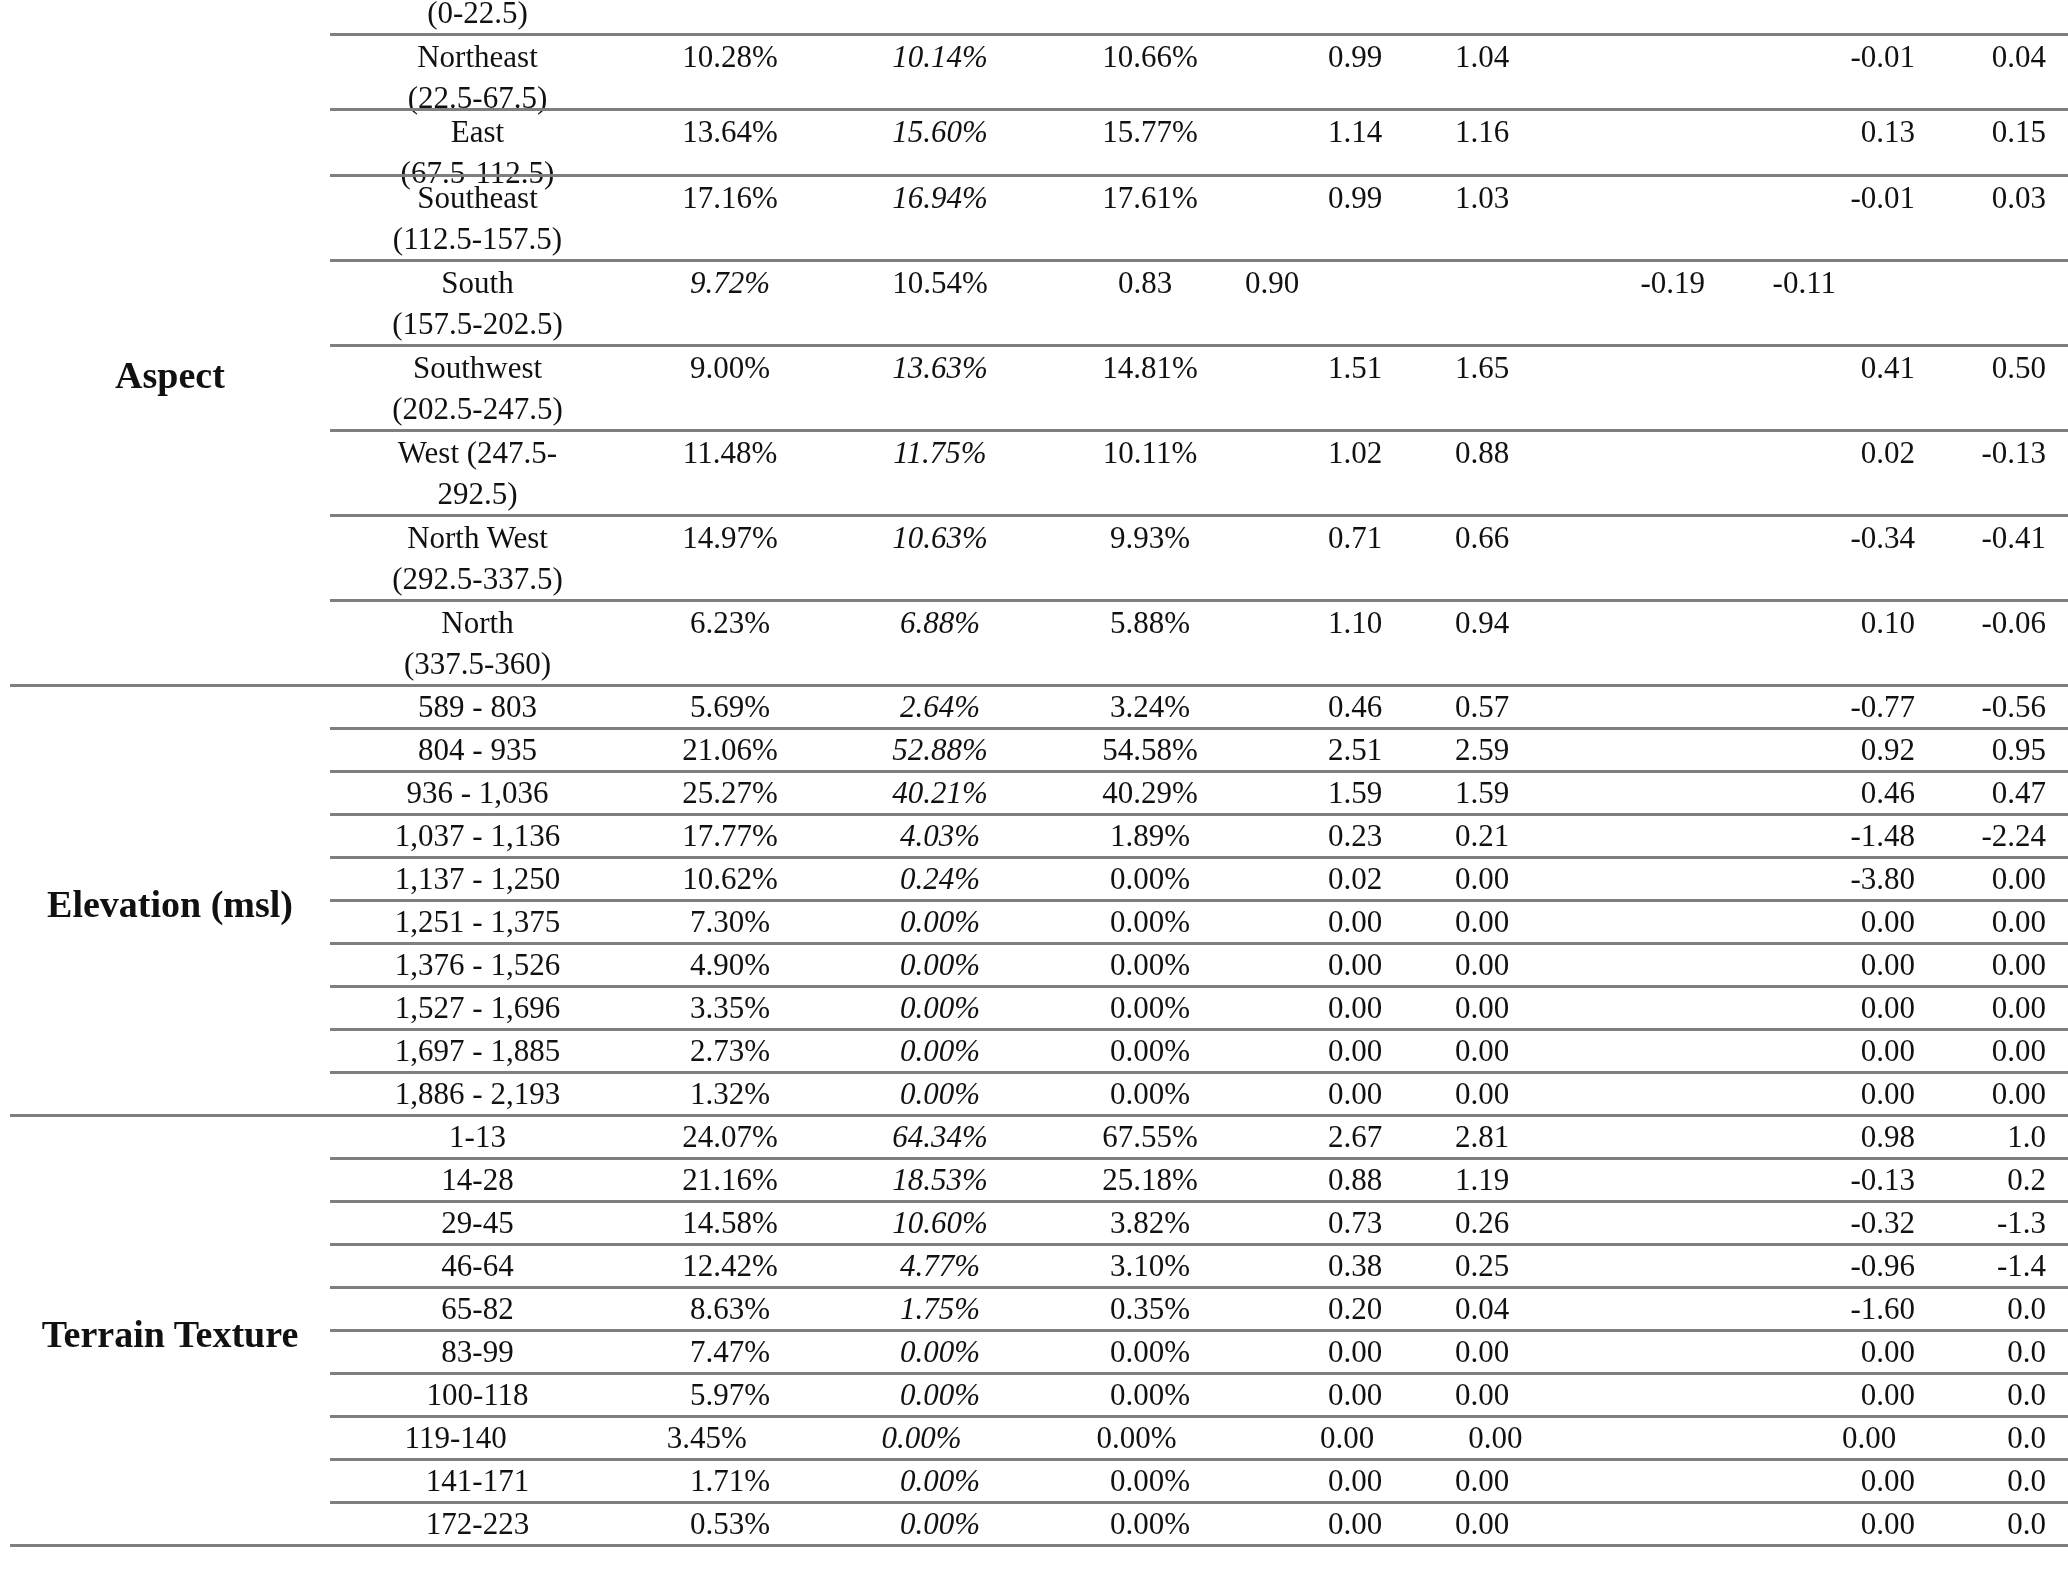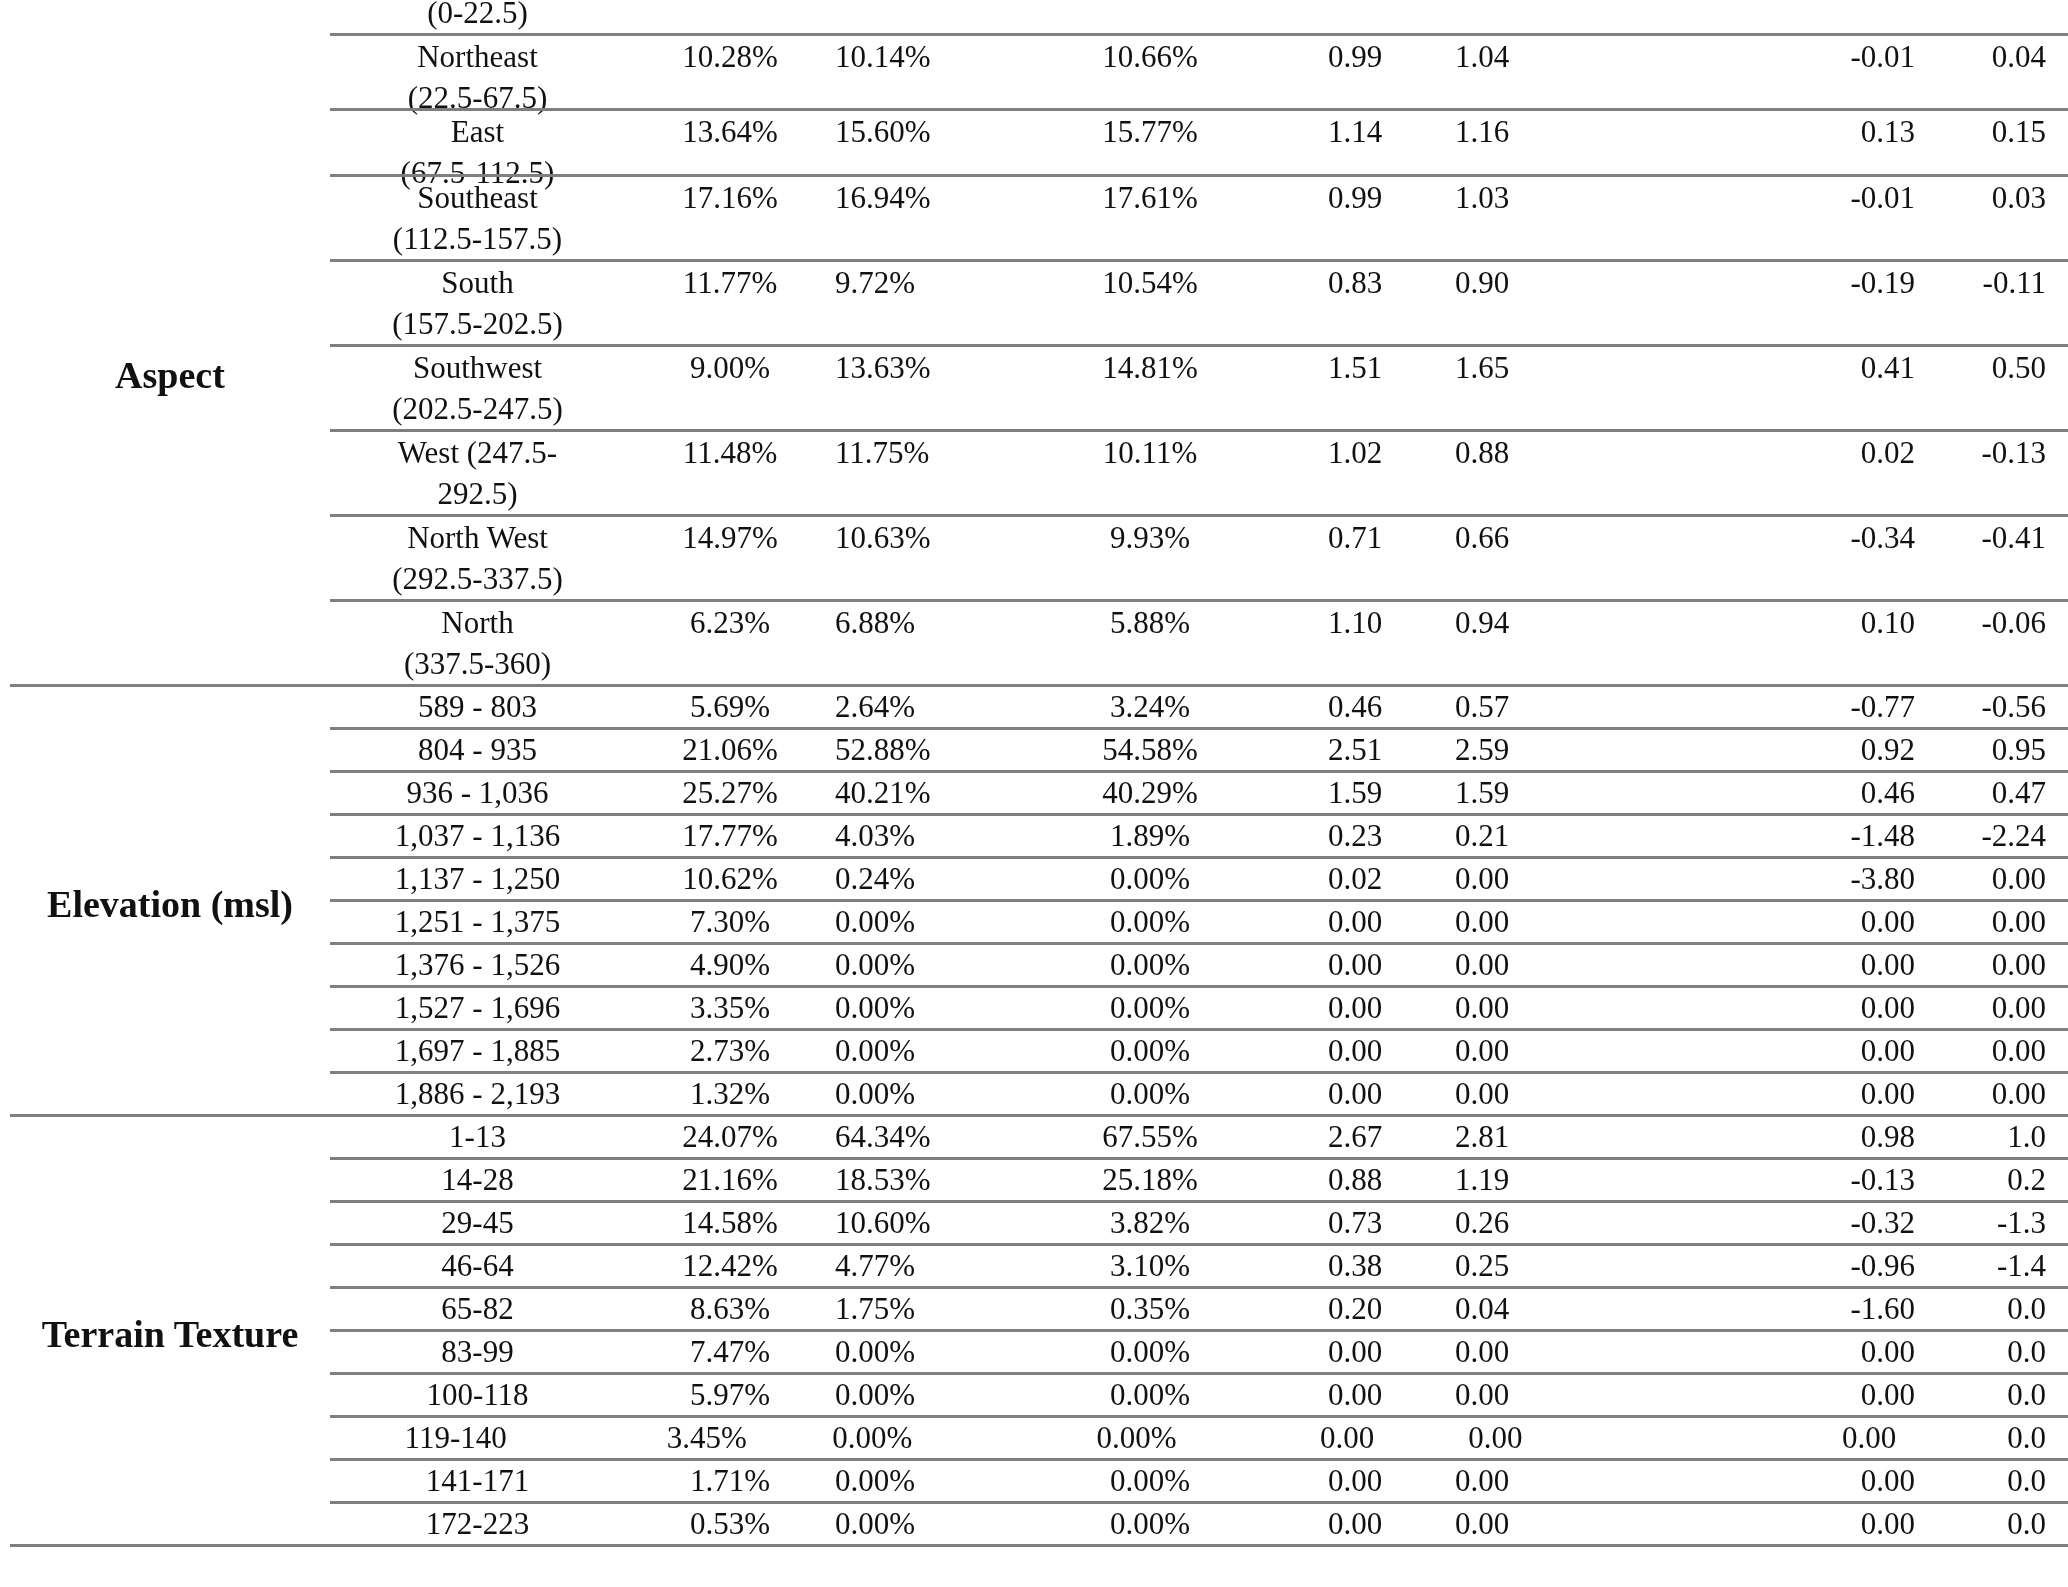--- a/index.html
+++ b/index.html
@@ -54,21 +54,21 @@
       right: 0;
       height: 3px;
       background: #7f7f7f;
     }
     .cell {
       box-sizing: border-box;
       white-space: pre-line;
     }
     .c-class { width: 295px; text-align: center; line-height: 41px; }
     .c-a { width: 210px; text-align: center; }
-    .c-b { width: 210px; text-align: left; }
+    .c-b { width: 210px; text-align: center; font-style: italic; }
     .c-c { width: 210px; text-align: center; }
     .c-d { width: 200px; text-align: center; }
     .c-e { width: 215px; text-align: left; }
     .c-f { width: 260px; text-align: right; padding-right: 15px; }
     .c-g { width: 138px; text-align: right; padding-right: 22px; }
     .tall .cell { line-height: 41px; }
     .short .cell { line-height: 40px; }
     .partial-row {
       position: relative;
       margin-left: 330px;
@@ -132,21 +132,20 @@
       <div class="cell c-b">16.94%</div>
       <div class="cell c-c">17.61%</div>
       <div class="cell c-d">0.99</div>
       <div class="cell c-e">1.03</div>
       <div class="cell c-f">-0.01</div>
       <div class="cell c-g">0.03</div>
     </div>
     <div class="row tall" style="height:85px;">
       <div class="cell c-class">South
 (157.5-202.5)</div>
-      <div class="cell c-a">11.77%</div>
       <div class="cell c-b">9.72%</div>
       <div class="cell c-c">10.54%</div>
       <div class="cell c-d">0.83</div>
       <div class="cell c-e">0.90</div>
       <div class="cell c-f">-0.19</div>
       <div class="cell c-g">-0.11</div>
     </div>
     <div class="row tall" style="height:85px;">
       <div class="cell c-class">Southwest
 (202.5-247.5)</div>

